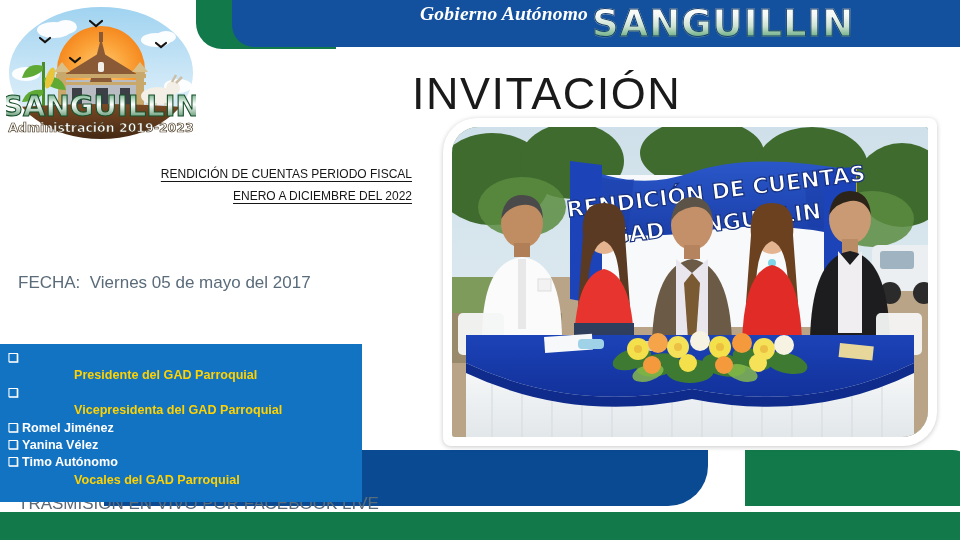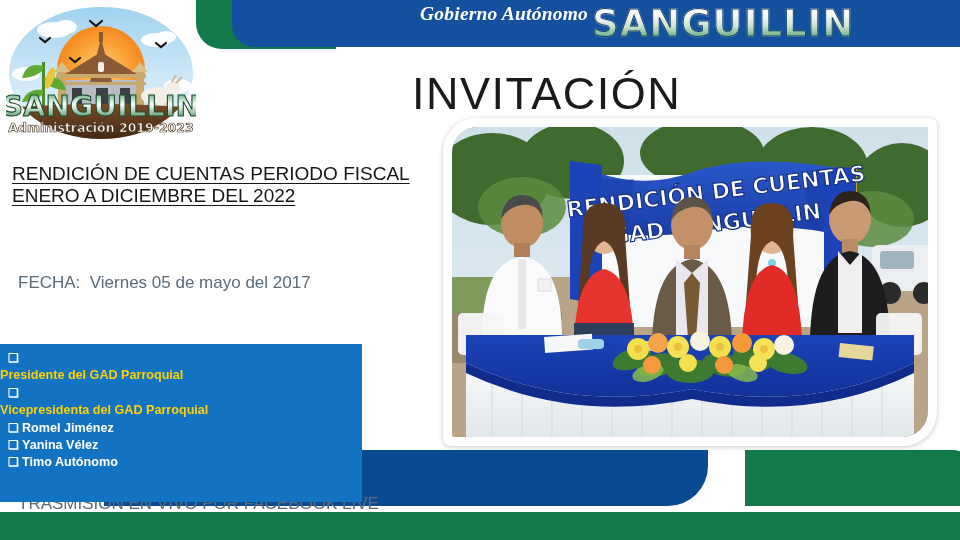--- a/index.html
+++ b/index.html
@@ -101,23 +101,23 @@
     color: #1a1a1a;
   }
 
   
   .headline {
     position: absolute;
     left: 12px;
     top: 163px;
     width: 400px;
     z-index: 5;
-    text-align: left;
+    text-align: right;
     color: #161616;
-    font-size: 19px;
+    font-size: 12px;
     line-height: 22px;
     font-weight: 500;
   }
   .headline span {
     text-decoration: underline;
     text-underline-offset: 3px;
   }
   .details {
     position: absolute;
     left: 18px;
@@ -153,25 +153,27 @@
   }
   .nb-bullet {
     width: 22px;
     padding-left: 8px;
     box-sizing: border-box;
     color: #ffffff;
     font-size: 12px;
   }
   .nb-name { color: #ffffff; }
   .nb-role-line {
+    padding-left: 30px;
     color: #ffd200;
     font-size: 12.6px;
     line-height: 17.4px;
     font-weight: bold;
     white-space: nowrap;
+    margin-left: 44px;
   }
 
   
   .photo-frame {
     position: absolute;
     left: 443px;
     top: 118px;
     width: 494px;
     height: 328px;
     background: #ffffff;
@@ -356,20 +358,21 @@
       <span class="nb-name">Romel Jiménez</span>
     </div>
     <div class="nb-line">
       <span class="nb-bullet">❑</span>
       <span class="nb-name">Yanina Vélez</span>
     </div>
     <div class="nb-line">
       <span class="nb-bullet">❑</span>
       <span class="nb-name">Timo Autónomo</span>
     </div>
+    <div class="nb-role-line">Vocales del GAD Parroquial</div>
   </div>
 
   <div class="bottom-green-right"></div>
   <div class="bottom-darkblue-cap"></div>
   <div class="bottom-green-bar"></div>
 
   <div class="photo-frame">
     <div class="photo">
       <svg viewBox="0 0 476 310" preserveAspectRatio="xMidYMid slice" xmlns="http://www.w3.org/2000/svg">
         <defs>

